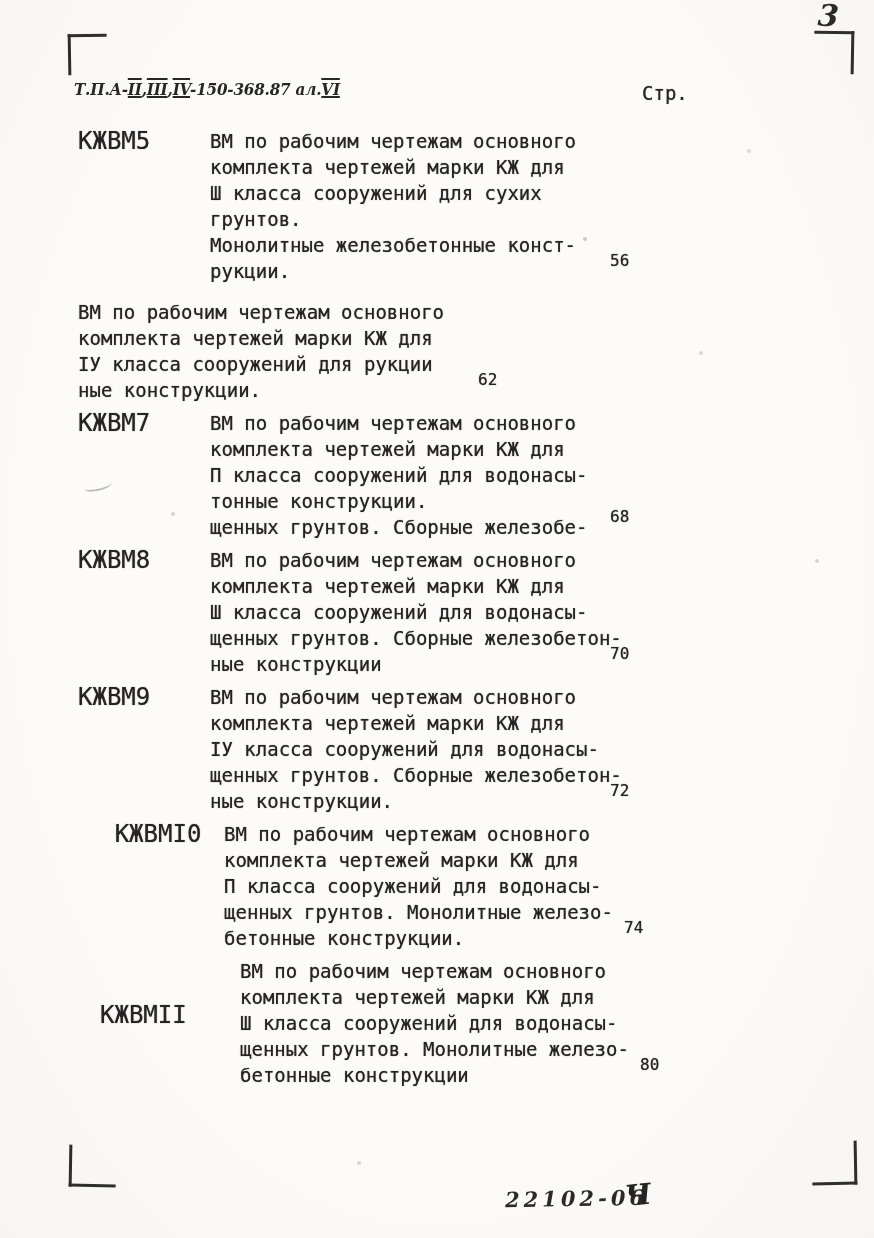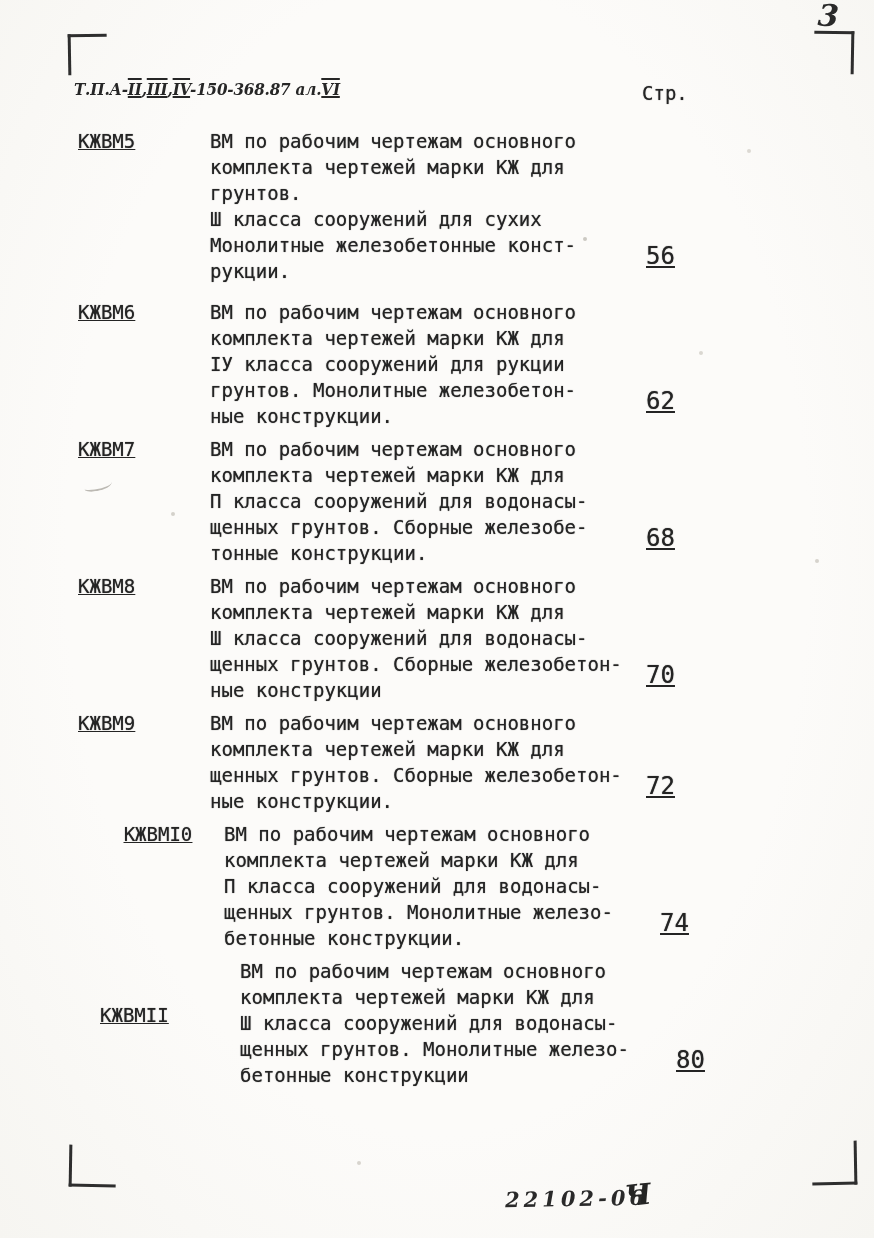--- a/index.html
+++ b/index.html
@@ -36,25 +36,25 @@
   .doc-code .rn{text-decoration:underline overline;text-decoration-thickness:1.5px;}
   
   .col-header{
     position:absolute;left:642px;top:82px;font-size:19px;
     text-shadow:0 0 1px rgba(20,20,20,.7);
   }
   
   .entries{position:absolute;left:78px;top:128px;width:716px;}
   .entry{display:flex;margin-bottom:7px;}
   .entry:first-child{margin-bottom:15px;}
-  .code{width:132px;font-size:19px;line-height:26px;text-shadow:0 0 1px rgba(20,20,20,.7);text-decoration:underline;}
+  .code{width:132px;font-size:24px;line-height:26px;text-shadow:0 0 1px rgba(20,20,20,.7);}
   .text{width:400px;font-size:19px;line-height:26px;white-space:nowrap;text-shadow:0 0 1px rgba(20,20,20,.7);}
   .pageno{
-    margin-left:36px;align-self:flex-end;transform:translateY(-14px);
-    font-size:24px;text-shadow:0 0 1px rgba(20,20,20,.7);text-decoration:underline;
+    align-self:flex-end;transform:translateY(-14px);
+    font-size:16px;text-shadow:0 0 1px rgba(20,20,20,.7);
   }
   .entry:nth-child(6) .code{padding-left:14px;text-align:center;}
   .entry:nth-child(7) .code{padding-left:22px;margin-top:44px;}
   .entry:nth-child(7) .text{padding-left:8px;}
   
   .margin-mark{
     position:absolute;left:84px;top:480px;width:28px;height:9px;
     border-bottom:2px solid #9a968f;border-radius:0 0 70% 40%;
     transform:rotate(-8deg);opacity:.65;
   }
@@ -95,48 +95,46 @@
 
   <div class="col-header">Стр.</div>
 
   <div class="entries">
 
     <div class="entry">
       <div class="code">КЖВМ5</div>
       <div class="text">
         <div>ВМ по рабочим чертежам основного</div>
         <div>комплекта чертежей марки КЖ для</div>
+        <div>Ш класса сооружений для сухих</div>
         <div>грунтов.</div>
-        <div>Ш класса сооружений для сухих</div>
         <div>Монолитные железобетонные конст-</div>
         <div>рукции.</div>
       </div>
       <div class="pageno">56</div>
     </div>
 
     <div class="entry">
-      <div class="code">КЖВМ6</div>
       <div class="text">
         <div>ВМ по рабочим чертежам основного</div>
         <div>комплекта чертежей марки КЖ для</div>
         <div>IУ класса сооружений для рукции</div>
-        <div>грунтов. Монолитные железобетон-</div>
         <div>ные конструкции.</div>
       </div>
       <div class="pageno">62</div>
     </div>
 
     <div class="entry">
       <div class="code">КЖВМ7</div>
       <div class="text">
         <div>ВМ по рабочим чертежам основного</div>
         <div>комплекта чертежей марки КЖ для</div>
         <div>П класса сооружений для водонасы-</div>
+        <div>тонные конструкции.</div>
         <div>щенных грунтов. Сборные железобе-</div>
-        <div>тонные конструкции.</div>
       </div>
       <div class="pageno">68</div>
     </div>
 
     <div class="entry">
       <div class="code">КЖВМ8</div>
       <div class="text">
         <div>ВМ по рабочим чертежам основного</div>
         <div>комплекта чертежей марки КЖ для</div>
         <div>Ш класса сооружений для водонасы-</div>
@@ -144,20 +142,21 @@
         <div>ные конструкции</div>
       </div>
       <div class="pageno">70</div>
     </div>
 
     <div class="entry">
       <div class="code">КЖВМ9</div>
       <div class="text">
         <div>ВМ по рабочим чертежам основного</div>
         <div>комплекта чертежей марки КЖ для</div>
+        <div>IУ класса сооружений для водонасы-</div>
         <div>щенных грунтов. Сборные железобетон-</div>
         <div>ные конструкции.</div>
       </div>
       <div class="pageno">72</div>
     </div>
 
     <div class="entry">
       <div class="code">КЖВМI0</div>
       <div class="text">
         <div>ВМ по рабочим чертежам основного</div>

